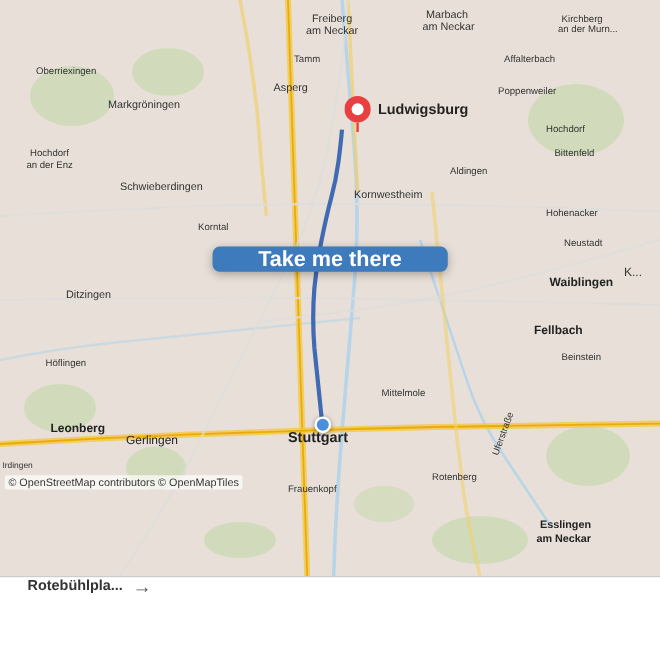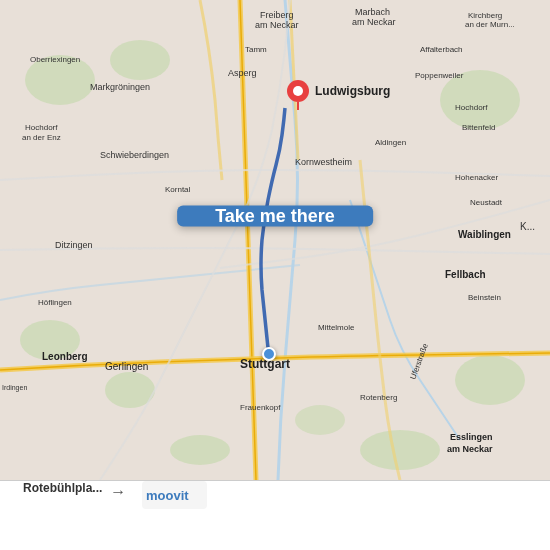--- a/index.html
+++ b/index.html
@@ -241,25 +241,21 @@
       <circle cx="11" cy="11" r="11" fill="#e84040"></circle>
       <path d="M 11 22 L 11 30" stroke="#e84040" stroke-width="2"></path>
       <circle cx="11" cy="11" r="5" fill="white"></circle>
     </svg>
   </div>
 
   <div class="map-dot" style="left: 262px; top: 347px;"></div>
 
   <button id="take-me-there-btn">Take me there</button>
 
+  <div id="osm-attribution">
+    <span>© OpenStreetMap contributors © OpenMapTiles</span>
+  </div>
 </div>
 
 <div id="bottom-bar">
   <span id="origin-label">Rotebühlpla...</span>
   <span id="arrow-icon">→</span>
-  <div id="moovit-logo">
-    <svg width="65" height="28" viewBox="0 0 65 28" xmlns="http://www.w3.org/2000/svg">
-
-      <rect width="65" height="28" rx="4" fill="#f5f5f5"></rect>
-      <text x="4" y="19" font-size="13" font-weight="bold" fill="#3d7bbd" font-family="Arial">moovit</text>
-    </svg>
-  </div>
 </div>
 
 </body></html>

